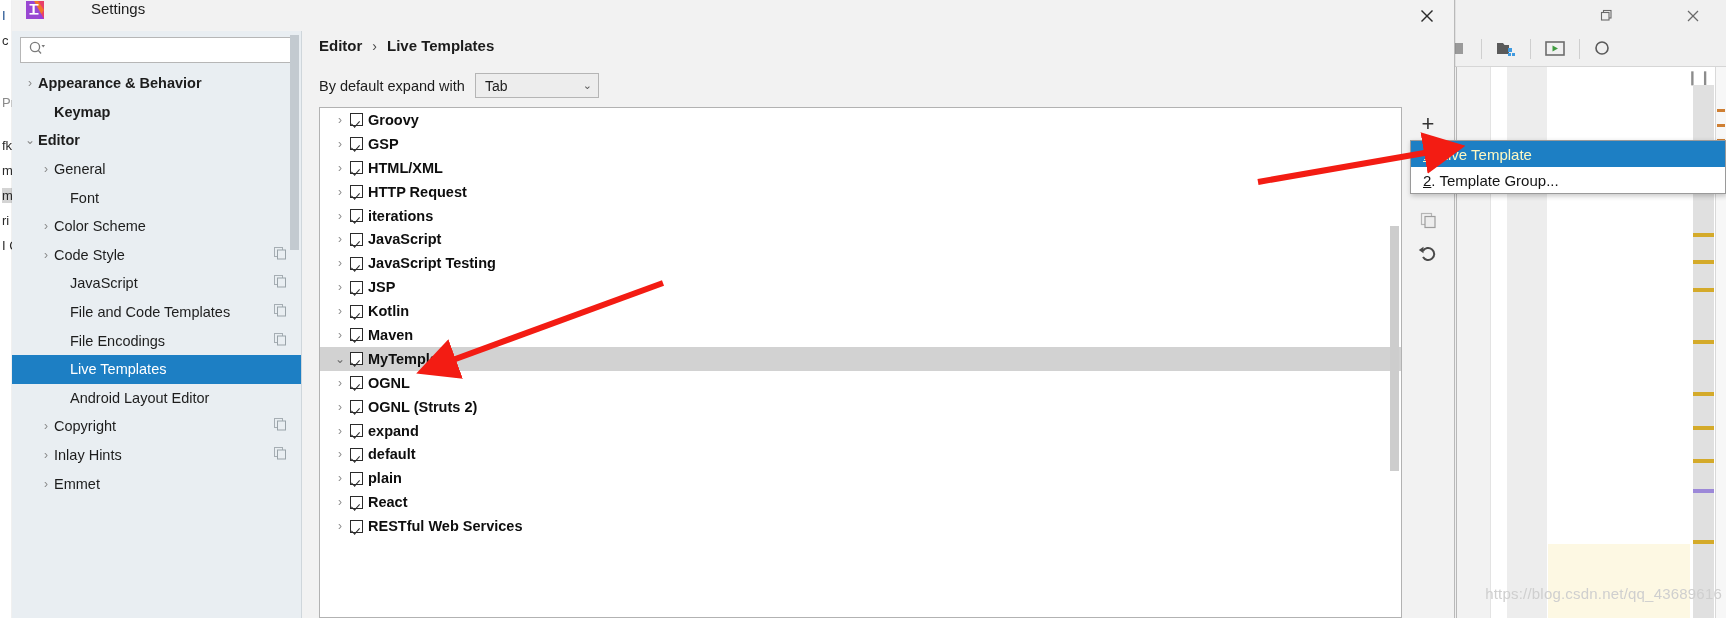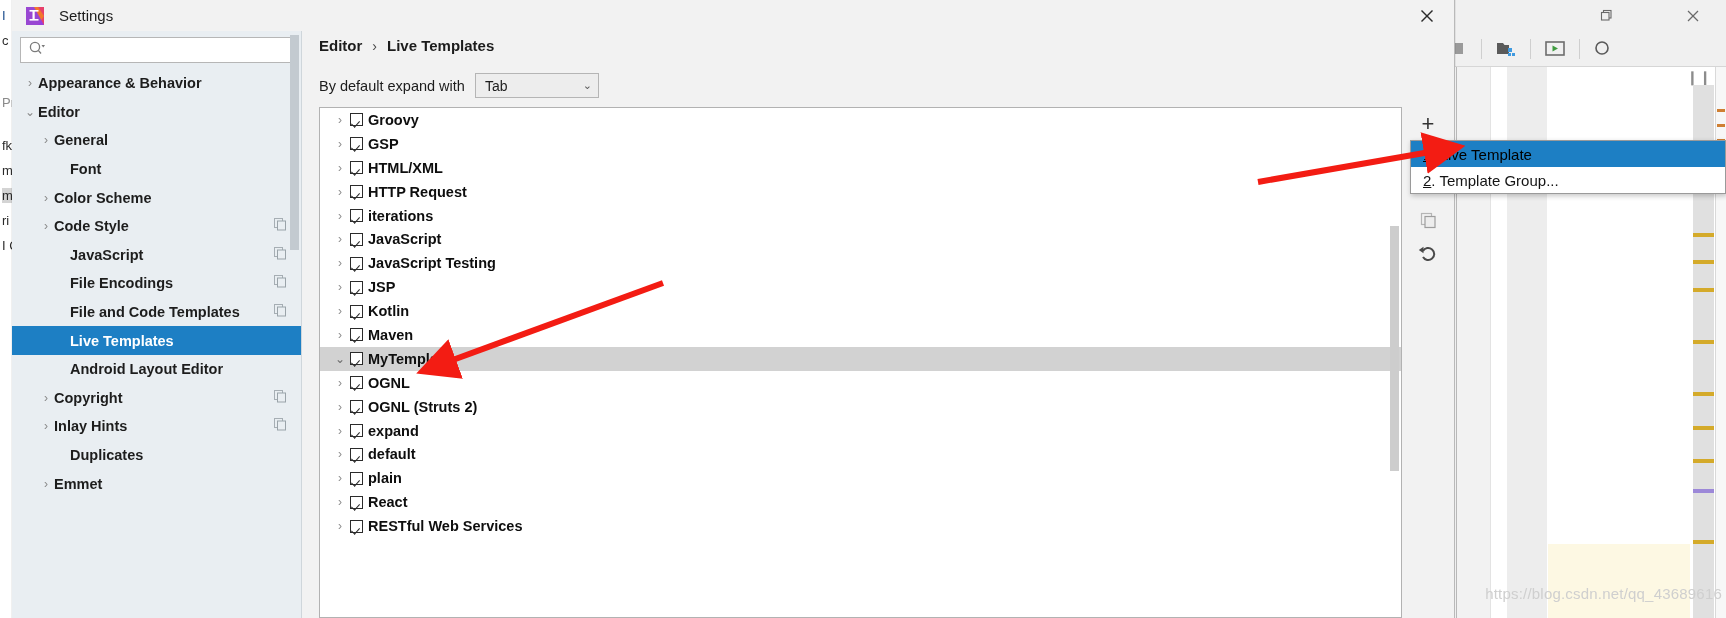--- a/index.html
+++ b/index.html
@@ -87,21 +87,21 @@
 
   
   #settings-dialog {
     position: absolute; left: 12px; top: 0; width: 1443px; height: 618px;
     background: #f2f2f2;
     border-right: 1px solid #b9b9b9;
     box-shadow: 0 0 0 1px rgba(0,0,0,0.06);
   }
   .dlg-title {
     position: relative; height: 31px; background: #f2f2f2;
-    display: flex; align-items: center;
+    display: flex; align-items: flex-start; gap: 32px;
   }
   .dlg-logo { margin-left: 13px; width: 20px; height: 20px; position: relative; }
   .dlg-title-text {
     margin-left: 14px; font-size: 15px; color: #1c1c1c;
   }
   .dlg-close {
     position: absolute; right: 6px; top: 0; width: 42px; height: 31px;
     display: flex; align-items: center; justify-content: center;
     color: #2b2b2b;
   }
@@ -128,21 +128,21 @@
     height: 28.6px; display: flex; align-items: center;
     font-size: 14.5px; color: #1d1d1d; position: relative;
     padding-right: 18px;
   }
   .side-row .arrow {
     width: 16px; text-align: center; color: #8a8a8a; font-size: 12px;
     flex: 0 0 auto;
   }
   .side-row.selected { background: #1d7fc4; color: #ffffff; }
   .side-row.selected .arrow { color: #ffffff; }
-  .side-row .lbl { white-space: nowrap; font-weight: bold; }
+  .side-row .lbl { white-space: nowrap; }
   .side-row.b .lbl { font-weight: bold; }
   .side-row .copy-ico { position: absolute; right: 14px; color: #9aa3a9; }
 
   .side-scroll {
     position: absolute; right: 2px; top: 4px; width: 9px; height: 215px;
     background: #c3cad0; border-radius: 0;
   }
 
   
   .main { flex: 1; position: relative; background: #f2f2f2; }
@@ -217,21 +217,21 @@
     position: absolute; left: 1410px; top: 140px; width: 316px;
     background: #ffffff; border: 1px solid #9a9a9a;
     box-shadow: 1px 2px 5px rgba(0,0,0,0.22);
     z-index: 40;
   }
   .popup-item {
     height: 26px; display: flex; align-items: center;
     padding-left: 12px; font-size: 15px; color: #141414;
     white-space: nowrap;
   }
-  .popup-item.hot { background: #1d7fc4; color: #000000; }
+  .popup-item.hot { background: #1d7fc4; color: #fef9c3; }
   .popup-item .mn { text-decoration: underline; }
 
   
   .arrow-svg { position: absolute; left: 0; top: 0; width: 1726px; height: 618px; pointer-events: none; z-index: 60; }
 </style>
 </head>
 <body>
 
 <div id="ide-bg">
 
@@ -358,20 +358,24 @@
           </span>
           <input class="search-input" type="text" placeholder="" style="">
         </div>
       </div>
       <div class="side-tree" id="sidetree">
           <div class="side-row b">
             <span class="arrow" style="margin-left: 10px;">›</span>
             <span class="lbl">Appearance &amp; Behavior</span>
           </div>
           <div class="side-row b">
+            <span class="arrow" style="margin-left: 26px;"></span>
+            <span class="lbl">Keymap</span>
+          </div>
+          <div class="side-row b">
             <span class="arrow" style="margin-left: 10px;">⌄</span>
             <span class="lbl">Editor</span>
           </div>
           <div class="side-row">
             <span class="arrow" style="margin-left: 26px;">›</span>
             <span class="lbl">General</span>
           </div>
           <div class="side-row">
             <span class="arrow" style="margin-left: 42px;"></span>
             <span class="lbl">Font</span>
@@ -391,29 +395,29 @@
           <div class="side-row">
             <span class="arrow" style="margin-left: 42px;"></span>
             <span class="lbl">JavaScript</span>
             <span class="copy-ico"><svg width="13" height="13" viewBox="0 0 13 13">
                 <rect x="0.5" y="0.5" width="8" height="9" fill="none" stroke="#a6aeb4" stroke-width="1"></rect>
                 <rect x="3.5" y="3" width="8" height="9" fill="#e9eef2" stroke="#9aa3a9" stroke-width="1"></rect>
               </svg></span>
           </div>
           <div class="side-row">
             <span class="arrow" style="margin-left: 42px;"></span>
-            <span class="lbl">File Encodings</span>
+            <span class="lbl">File and Code Templates</span>
             <span class="copy-ico"><svg width="13" height="13" viewBox="0 0 13 13">
                 <rect x="0.5" y="0.5" width="8" height="9" fill="none" stroke="#a6aeb4" stroke-width="1"></rect>
                 <rect x="3.5" y="3" width="8" height="9" fill="#e9eef2" stroke="#9aa3a9" stroke-width="1"></rect>
               </svg></span>
           </div>
           <div class="side-row">
             <span class="arrow" style="margin-left: 42px;"></span>
-            <span class="lbl">File and Code Templates</span>
+            <span class="lbl">File Encodings</span>
             <span class="copy-ico"><svg width="13" height="13" viewBox="0 0 13 13">
                 <rect x="0.5" y="0.5" width="8" height="9" fill="none" stroke="#a6aeb4" stroke-width="1"></rect>
                 <rect x="3.5" y="3" width="8" height="9" fill="#e9eef2" stroke="#9aa3a9" stroke-width="1"></rect>
               </svg></span>
           </div>
           <div class="side-row selected">
             <span class="arrow" style="margin-left: 42px;"></span>
             <span class="lbl">Live Templates</span>
           </div>
           <div class="side-row">
@@ -428,24 +432,20 @@
                 <rect x="3.5" y="3" width="8" height="9" fill="#e9eef2" stroke="#9aa3a9" stroke-width="1"></rect>
               </svg></span>
           </div>
           <div class="side-row">
             <span class="arrow" style="margin-left: 26px;">›</span>
             <span class="lbl">Inlay Hints</span>
             <span class="copy-ico"><svg width="13" height="13" viewBox="0 0 13 13">
                 <rect x="0.5" y="0.5" width="8" height="9" fill="none" stroke="#a6aeb4" stroke-width="1"></rect>
                 <rect x="3.5" y="3" width="8" height="9" fill="#e9eef2" stroke="#9aa3a9" stroke-width="1"></rect>
               </svg></span>
-          </div>
-          <div class="side-row">
-            <span class="arrow" style="margin-left: 42px;"></span>
-            <span class="lbl">Duplicates</span>
           </div>
           <div class="side-row">
             <span class="arrow" style="margin-left: 26px;">›</span>
             <span class="lbl">Emmet</span>
           </div>
         </div>
       <div class="side-scroll"></div>
     </div>
 
     <div class="main">

